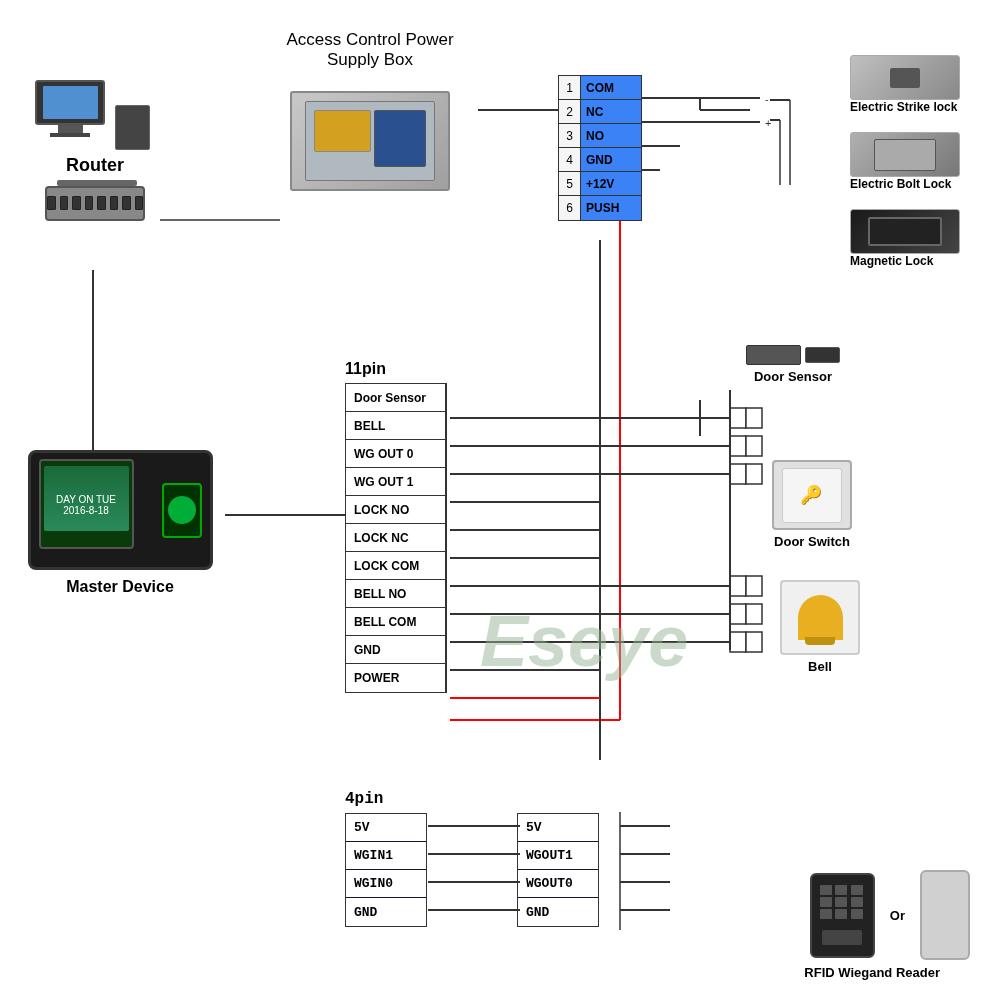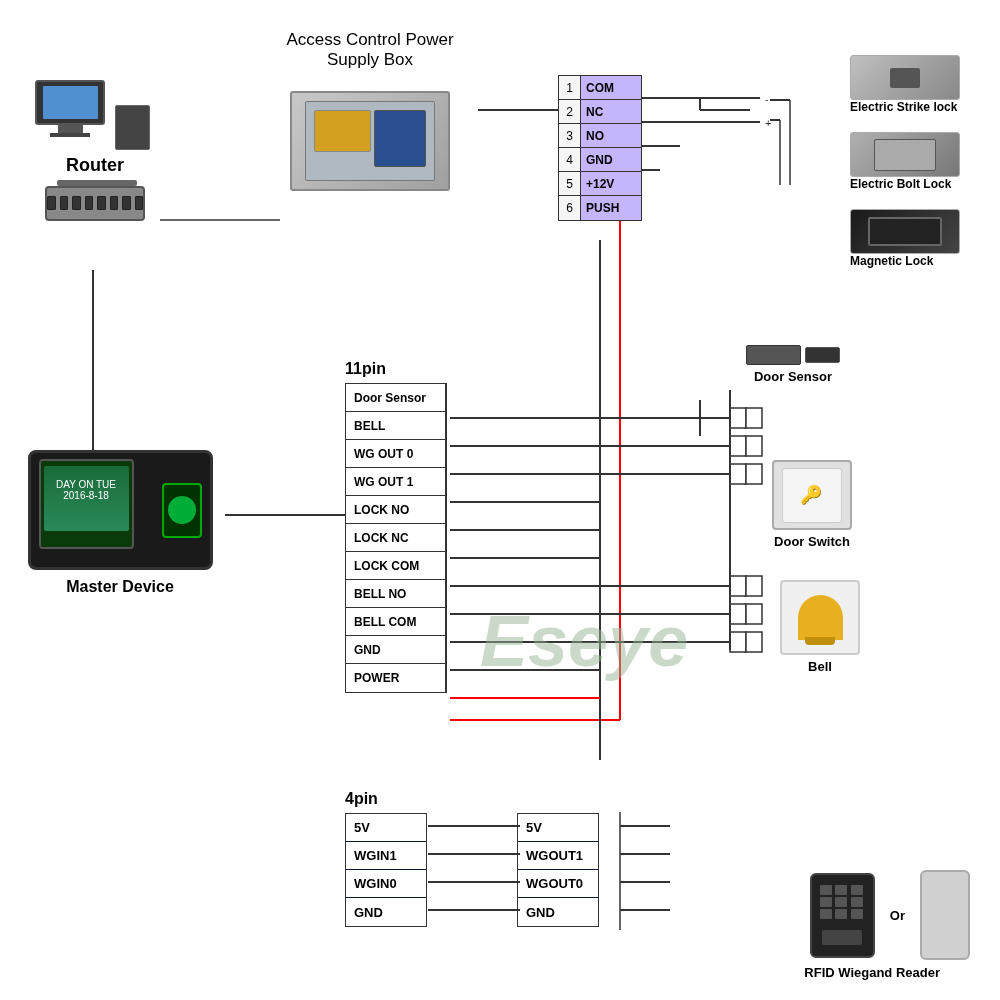--- a/index.html
+++ b/index.html
@@ -95,21 +95,21 @@
       height: 100%;
       display: flex;
       align-items: center;
       justify-content: center;
     }
     .terminal-label {
       width: 60px;
       padding: 0 5px;
       font-size: 12px;
       font-weight: bold;
-      background: #c4b5fd;
+      background: #3b82f6;
       height: 100%;
       display: flex;
       align-items: center;
     }
 
     
     .lock-options {
       position: absolute;
       top: 55px;
       right: 20px;
@@ -290,21 +290,21 @@
       height: 65px;
       background: linear-gradient(180deg, #1a6a3a 0%, #2a8a5a 100%);
       margin: 5px auto;
       border-radius: 2px;
       position: relative;
     }
     .device-clock {
       font-size: 10px;
       color: white;
       text-align: center;
-      padding-top: 13px;
+      padding-top: 28px;
     }
     .device-fingerprint {
       width: 40px;
       height: 55px;
       background: #003300;
       border: 2px solid #00aa00;
       border-radius: 4px;
       display: flex;
       align-items: center;
       justify-content: center;
@@ -419,20 +419,21 @@
       font-weight: bold;
       color: rgba(150, 180, 150, 0.5);
       font-style: italic;
     }
 
     
     .pin4-section {
       position: absolute;
       top: 790px;
       left: 345px;
+      font-family: Liberation Mono, monospace;
     }
     .pin4-row {
       display: flex;
       border-bottom: 1px solid #0f172a;
       height: 28px;
     }
     .pin4-row:last-child {
       border-bottom: none;
     }
     .pin4-name {

